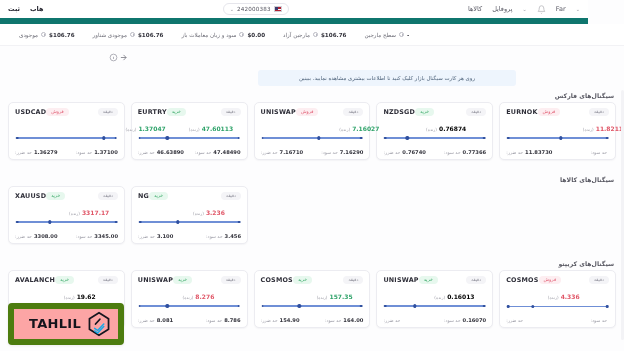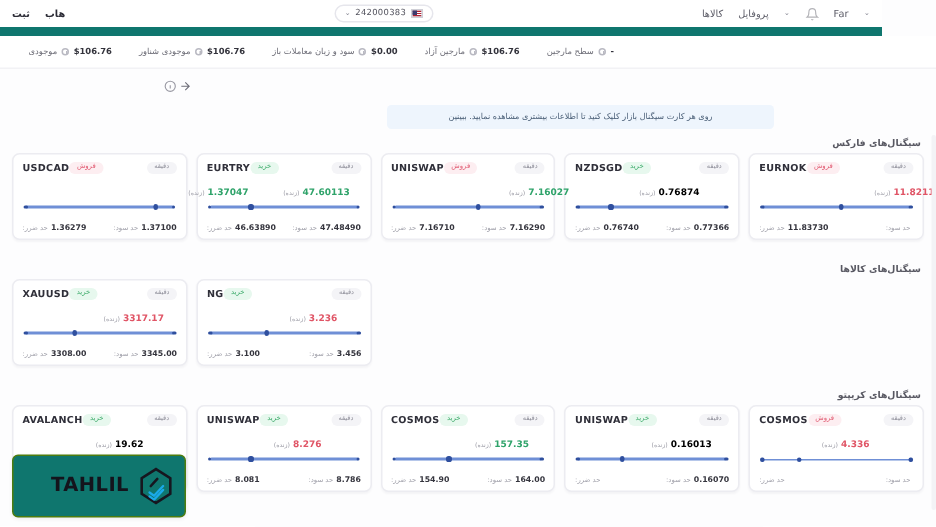--- a/index.html
+++ b/index.html
@@ -117,21 +117,21 @@
 
   .card-bot { display:flex; flex-direction: row-reverse; justify-content:space-between;
     align-items:baseline; font-size:4.6px; }
   .bot-cell { display:flex; flex-direction: row-reverse; gap:2px; align-items:baseline; }
   .bot-lab { color:#9d9da7; }
   .bot-val { color:#34343d; font-weight:bold; font-size:5.2px; }
 
   
   .wm {
     position:absolute; left:8px; bottom:6px; width:116px; height:42px;
-    background:#0f766e; border-radius:4px; border:1px solid #4d7c0f;
+    background:#fca5a5; border-radius:4px; border:6px solid #4d7c0f;
     display:flex; flex-direction:row; align-items:center; gap:5px;
     padding: 0 6px; box-shadow:0 1px 3px rgba(0,0,0,.07);
   }
   .wm-mark { width:26px; height:26px; flex:0 0 26px; }
   .wm-txt { display:flex; flex-direction:column; line-height:1.02; }
   .wm-1 { font-size:13px; font-weight:bold; color:#14141c; letter-spacing:.3px; }
   .wm-2 { font-size:13px; font-weight:bold; color:#14141c; letter-spacing:.3px; }
 
   .scroll-fade { position:absolute; right:0; top:90px; width:3px; height:250px;
     background:#f3f3f6; border-radius:2px; }

